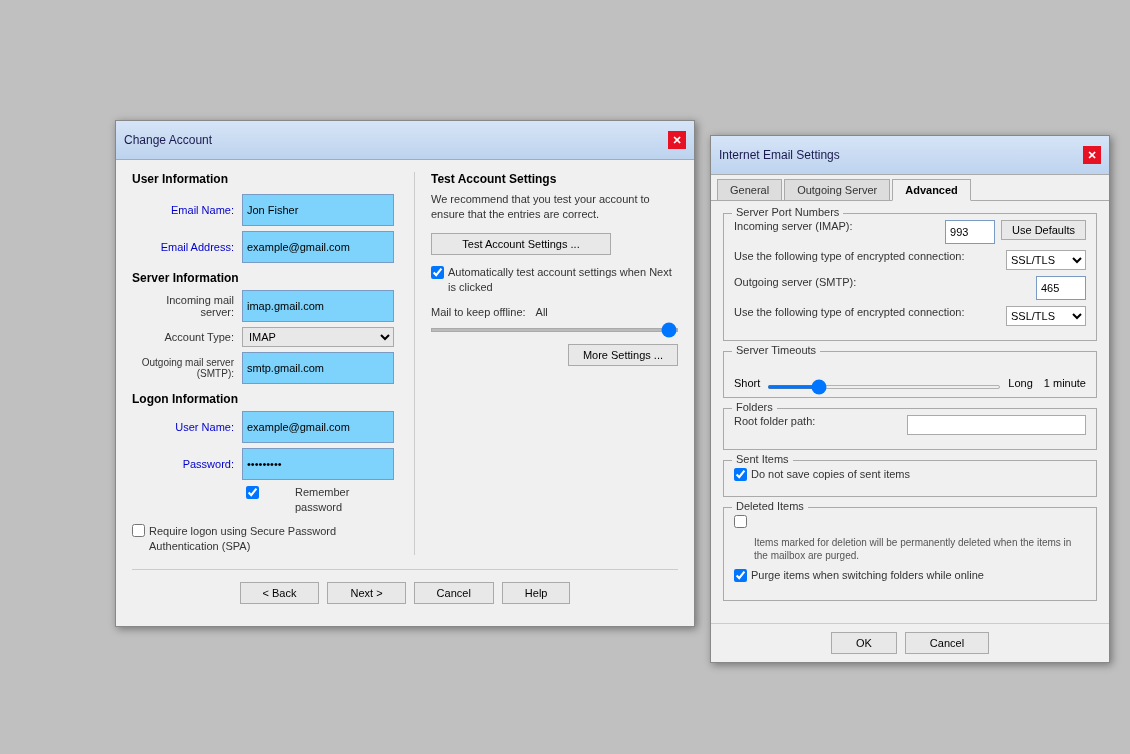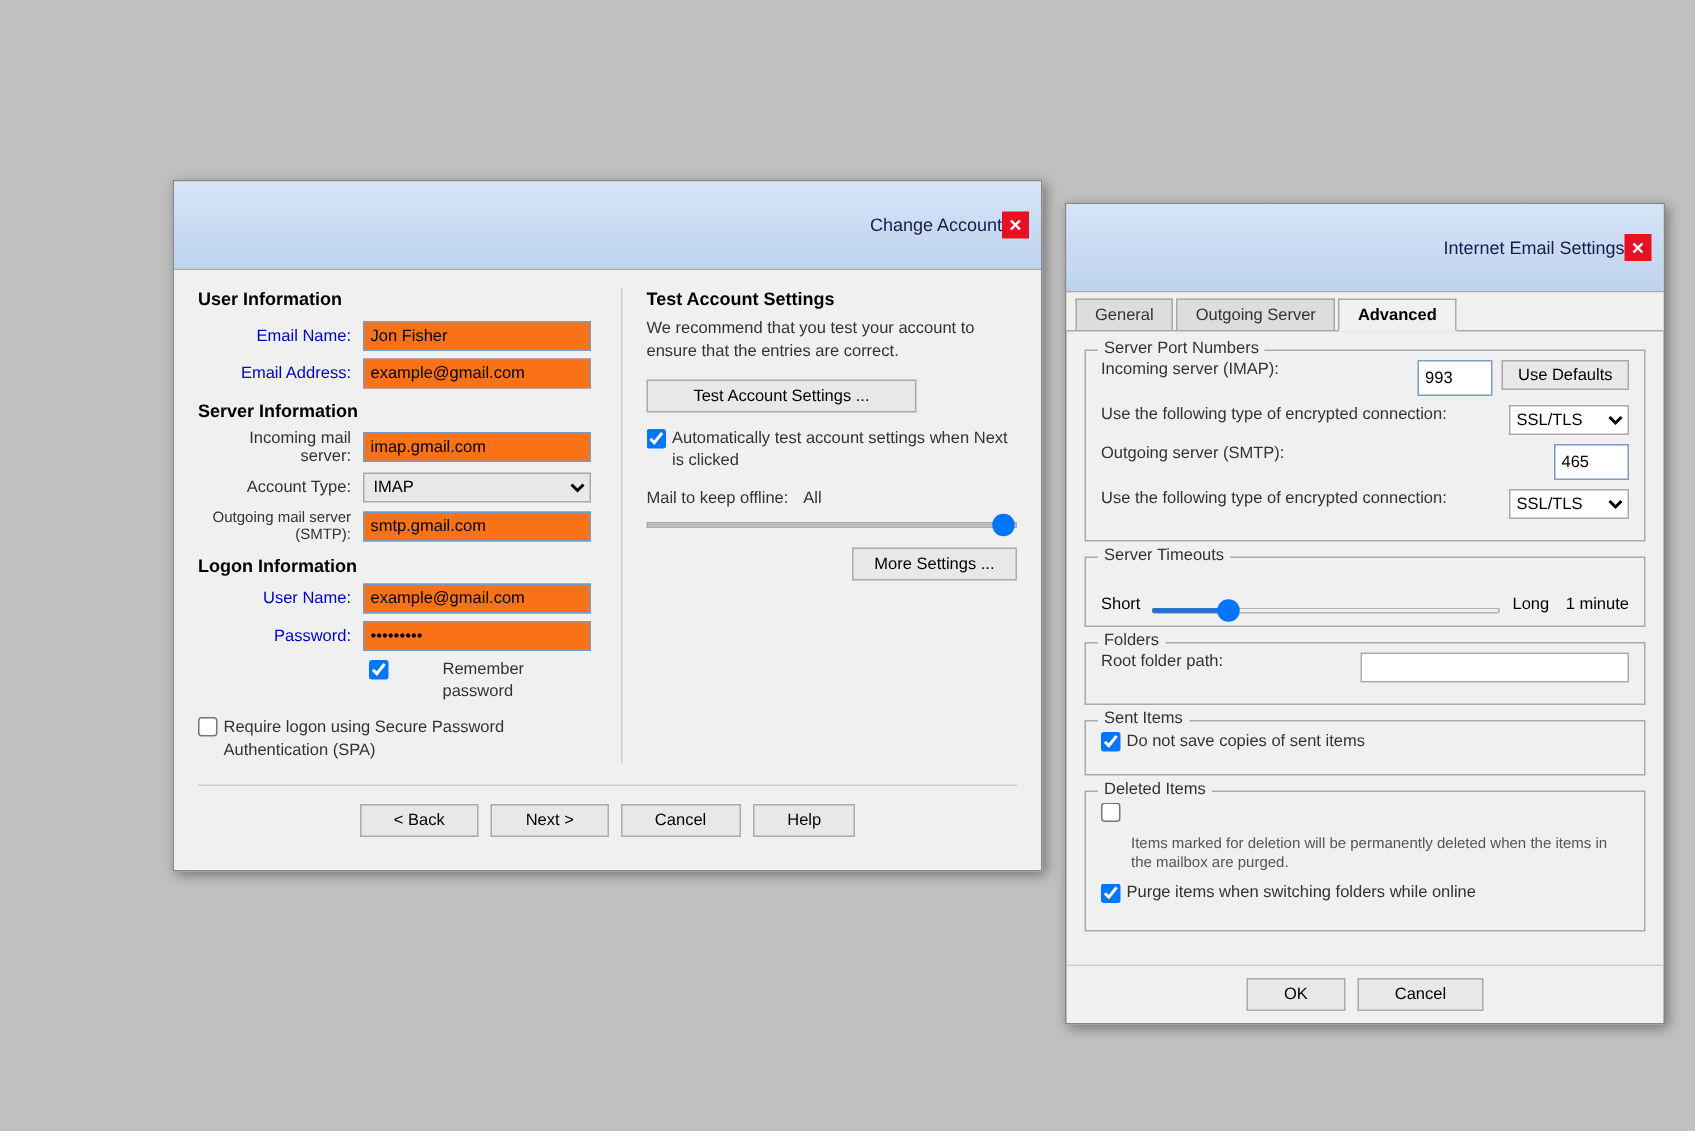--- a/index.html
+++ b/index.html
@@ -19,23 +19,23 @@
       top: 120px;
       left: 115px;
       width: 580px;
       background: #f0f0f0;
       border: 1px solid #888;
       box-shadow: 2px 2px 8px rgba(0,0,0,0.4);
     }
 
     .dialog-titlebar {
       background: linear-gradient(to bottom, #d6e4f7, #bdd3ee);
-      padding: 20px 8px;
-      display: flex;
-      justify-content: flex-end;
+      padding: 10px 8px;
+      display: flex;
+      justify-content: space-between;
       align-items: center;
       border-bottom: 1px solid #aaa;
     }
 
     .dialog-title {
       font-size: 12px;
       color: #1a1a4e;
       font-weight: normal;
     }
 
@@ -132,25 +132,25 @@
     .form-label-plain {
       width: 110px;
       font-size: 11px;
       color: #333;
       text-align: right;
       padding-right: 8px;
     }
 
     .form-input {
       flex: 1;
-      height: 20px;
+      height: 32px;
       border: 1px solid #7a9cc4;
       padding: 2px 4px;
       font-size: 11px;
-      background: #f97316;
+      background: #7dd3fc;
     }
 
     .form-select {
       flex: 1;
       height: 20px;
       border: 1px solid #aaa;
       padding: 1px 2px;
       font-size: 11px;
       background: #e8e8e8;
     }

